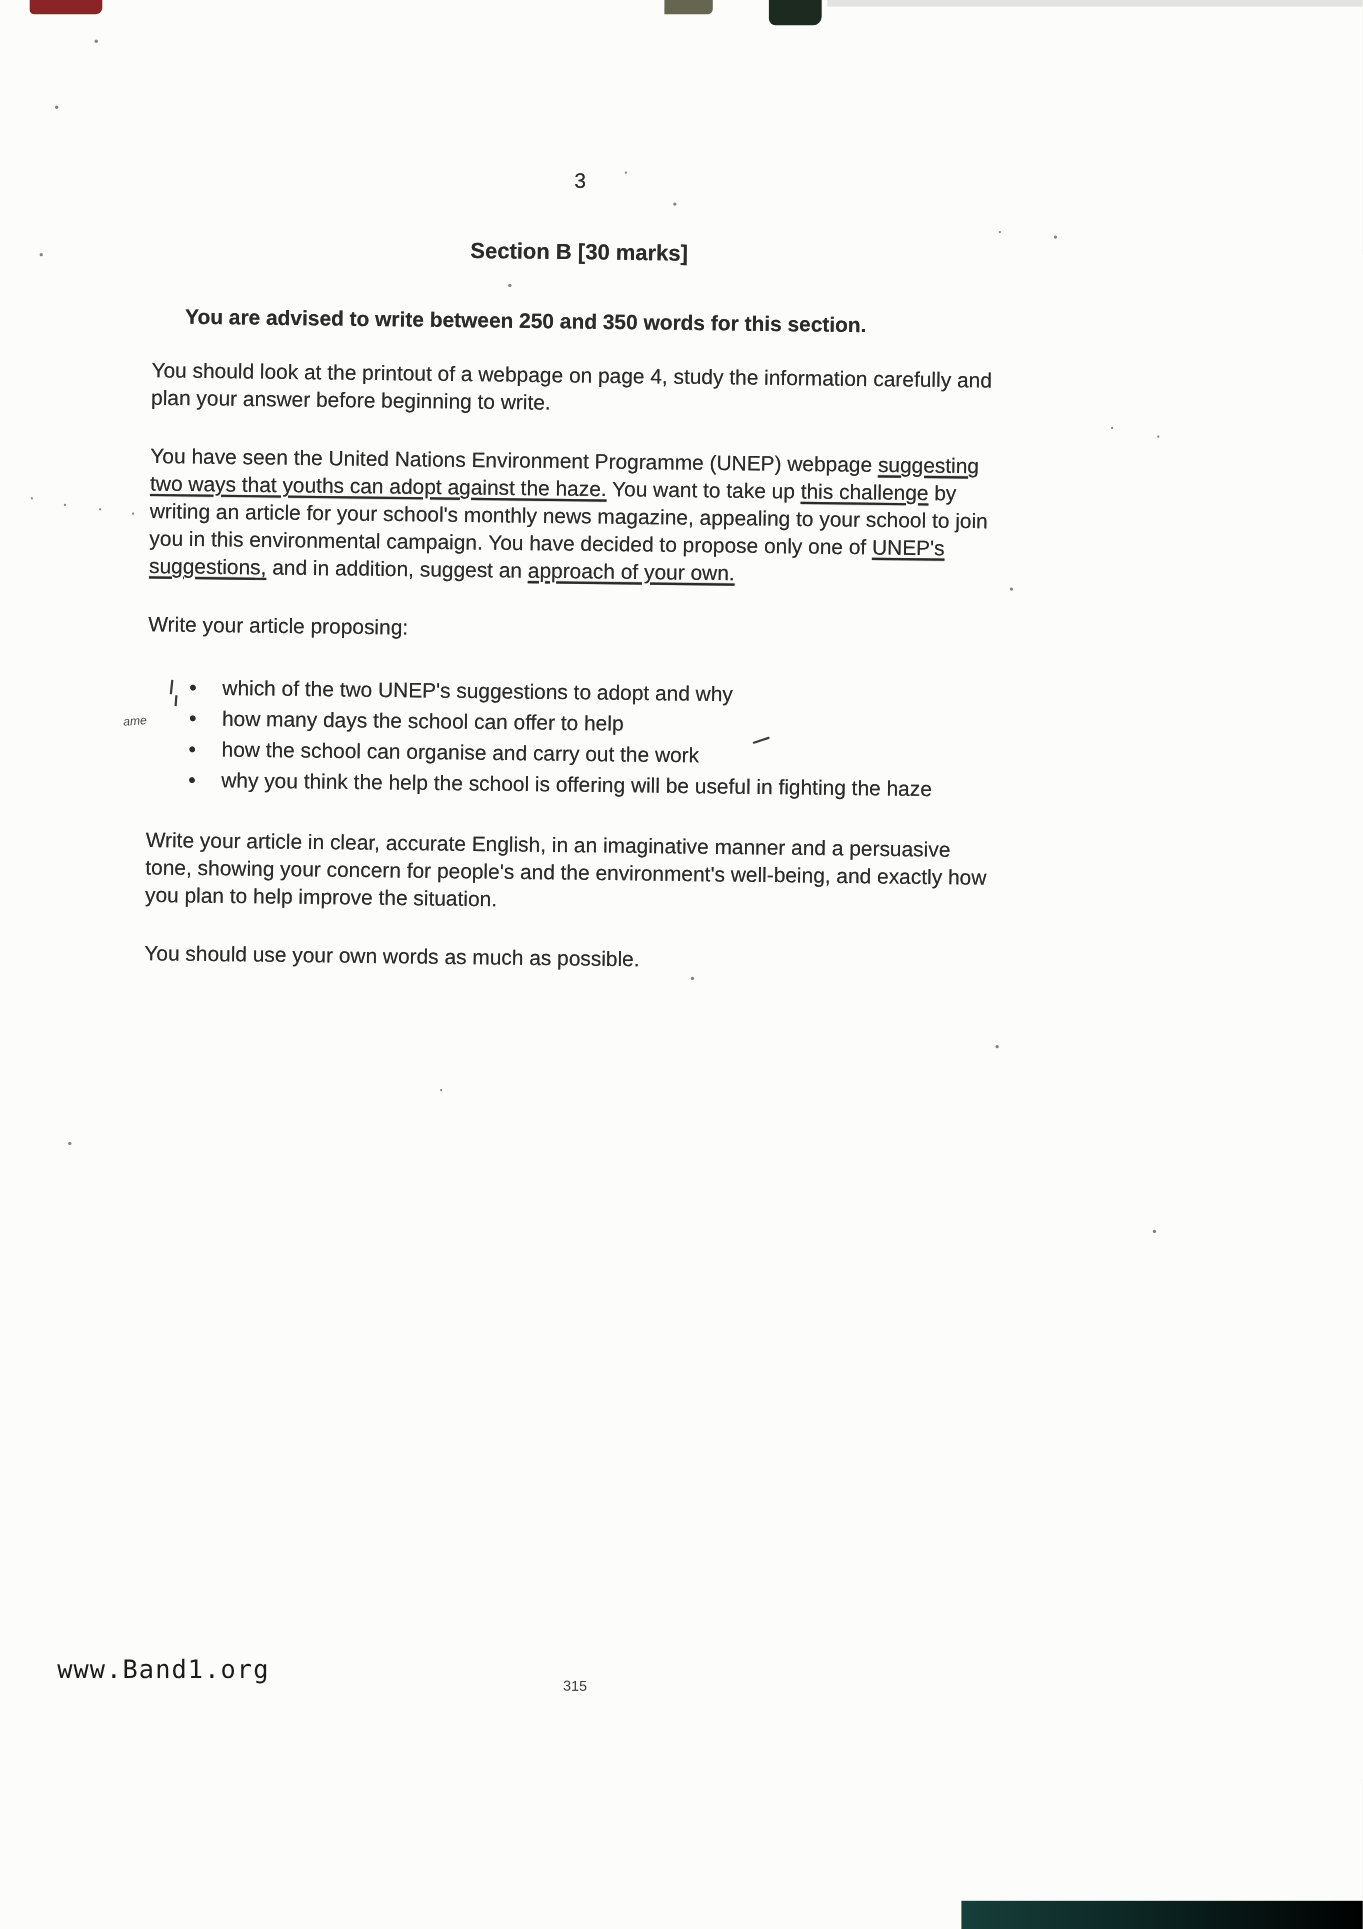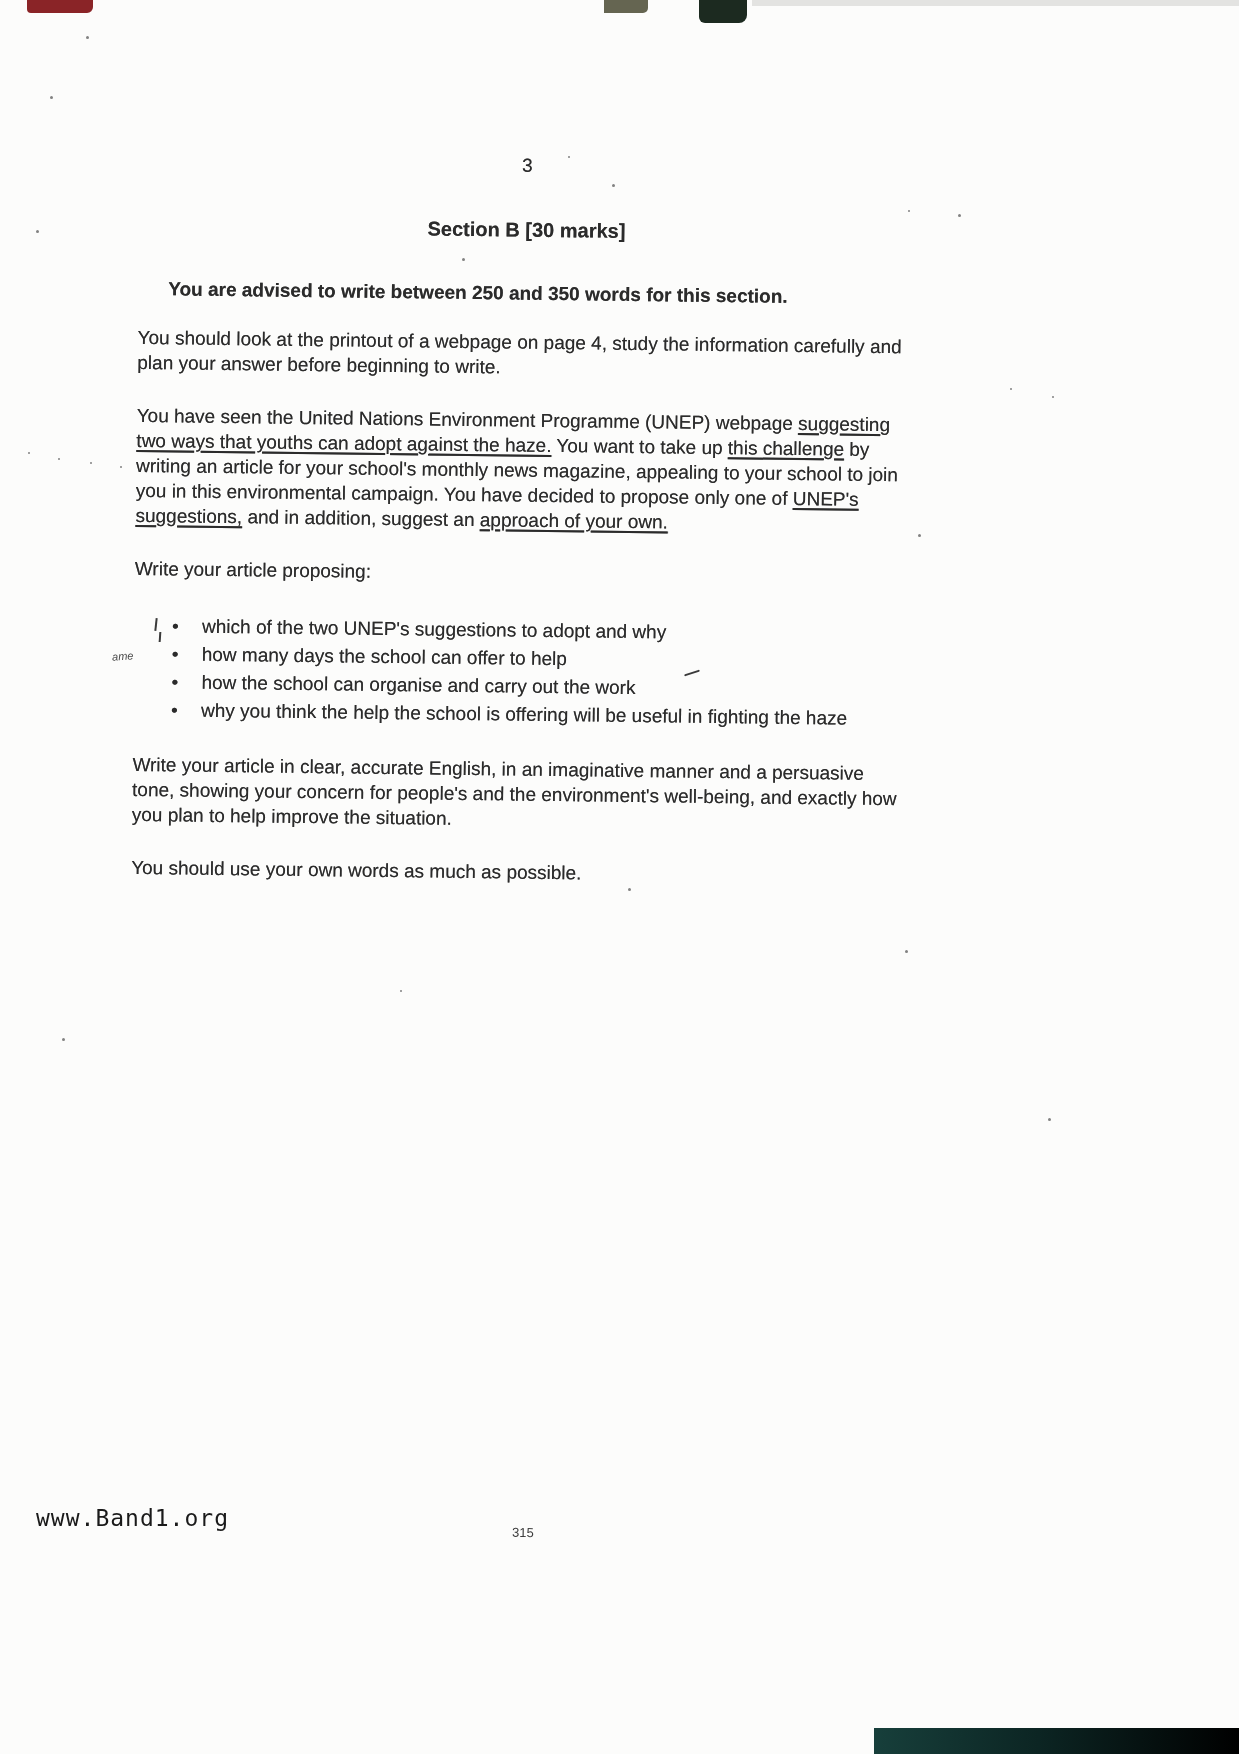--- a/index.html
+++ b/index.html
@@ -141,21 +141,21 @@
   .footer-number {
     position: absolute;
     left: 512px;
     top: 1525px;
     font-size: 13px;
     color: #3c3c3c;
     transform: rotate(1deg);
   }
   .watermark {
     position: absolute;
-    left: 36px;
+    left: 52px;
     top: 1505px;
     font-family: "DejaVu Sans Mono", monospace;
     font-size: 23px;
     color: #1a1a1a;
     letter-spacing: 1px;
   }
   
   .speck {
     position: absolute;
     background: rgba(30,30,30,0.55);

